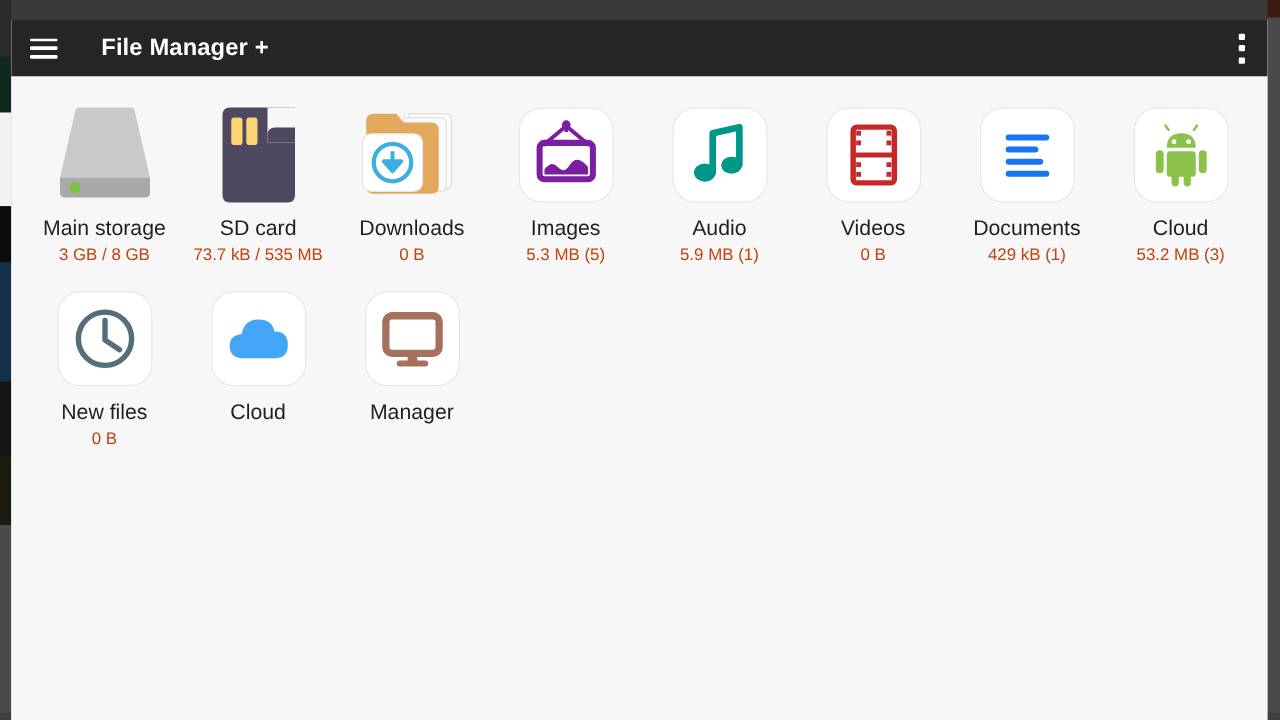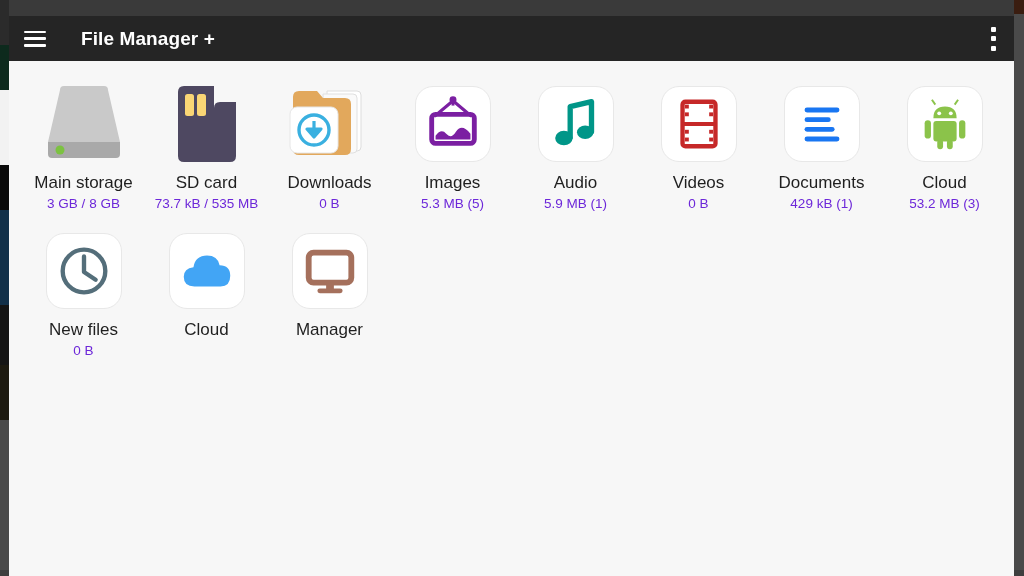--- a/index.html
+++ b/index.html
@@ -143,21 +143,21 @@
     color: #1f1f1f;
     line-height: 20px;
     text-align: center;
     max-width: 120px;
     white-space: nowrap;
     overflow: hidden;
   }
   .sub {
     margin-top: 3px;
     font-size: 13.5px;
-    color: #6d28d9;
+    color: #c2410c;
     line-height: 16px;
     text-align: center;
     white-space: nowrap;
   }
 </style>
 </head>
 <body>
 
 <div id="screen">
 

